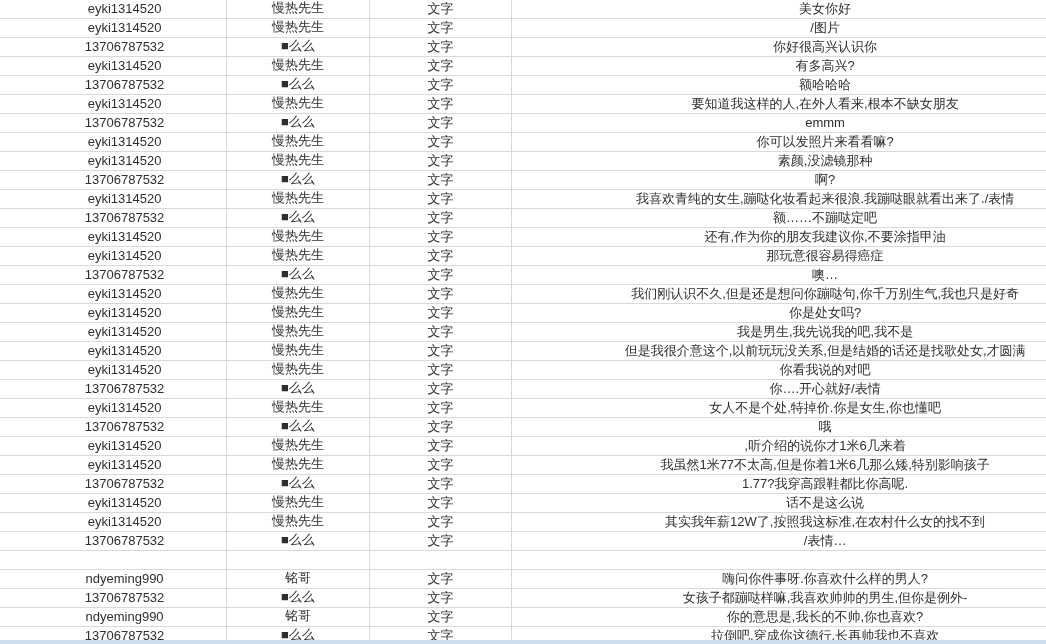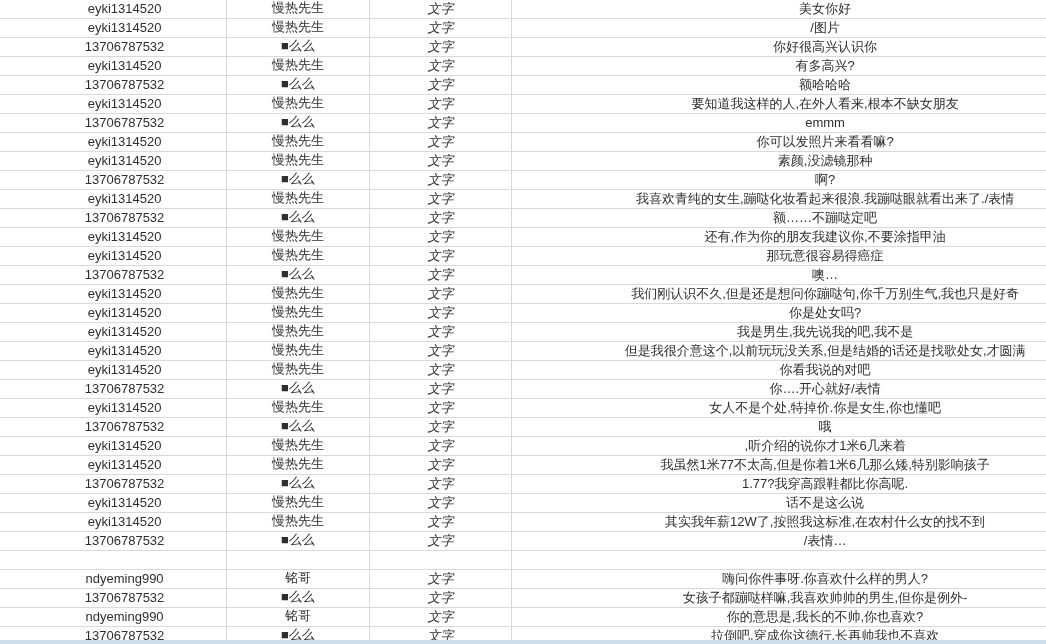--- a/index.html
+++ b/index.html
@@ -19,21 +19,21 @@
     display:flex;height:19px;box-sizing:border-box;
     border-bottom:1px solid var(--gridline);
   }
   .cell{
     box-sizing:border-box;height:18px;line-height:18px;
     font-size:13px;color:var(--text);
     text-align:center;white-space:nowrap;overflow:hidden;
   }
   .col-id{width:212px;border-right:1px solid var(--gridline);margin-left:23px;}
   .col-nick{width:148px;border-right:1px solid var(--gridline);font-family:Liberation Mono, monospace;}
-  .col-type{width:148px;border-right:1px solid var(--gridline);font-style:italic;}
+  .col-type{width:148px;border-right:1px solid var(--gridline);}
   .col-msg{width:650px;}
   .strip{
     position:absolute;left:0;bottom:0;width:1046px;height:4px;
     background:var(--strip);
   }
 </style>
 </head>
 <body>
 
 <div class="sheet">

